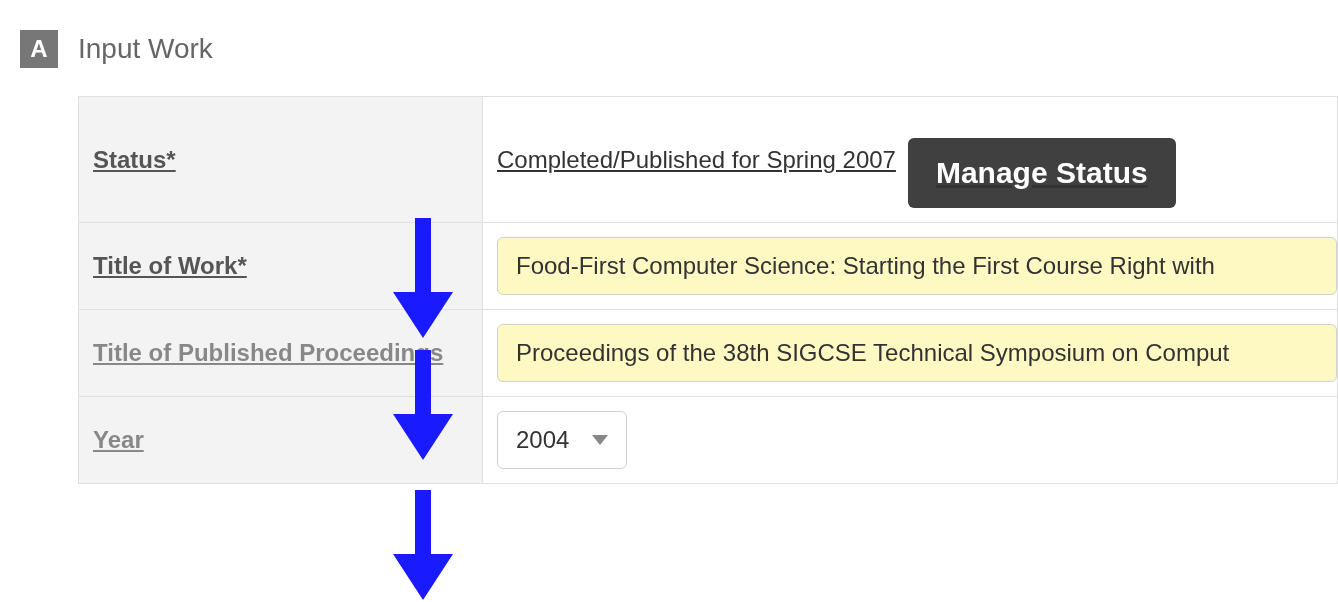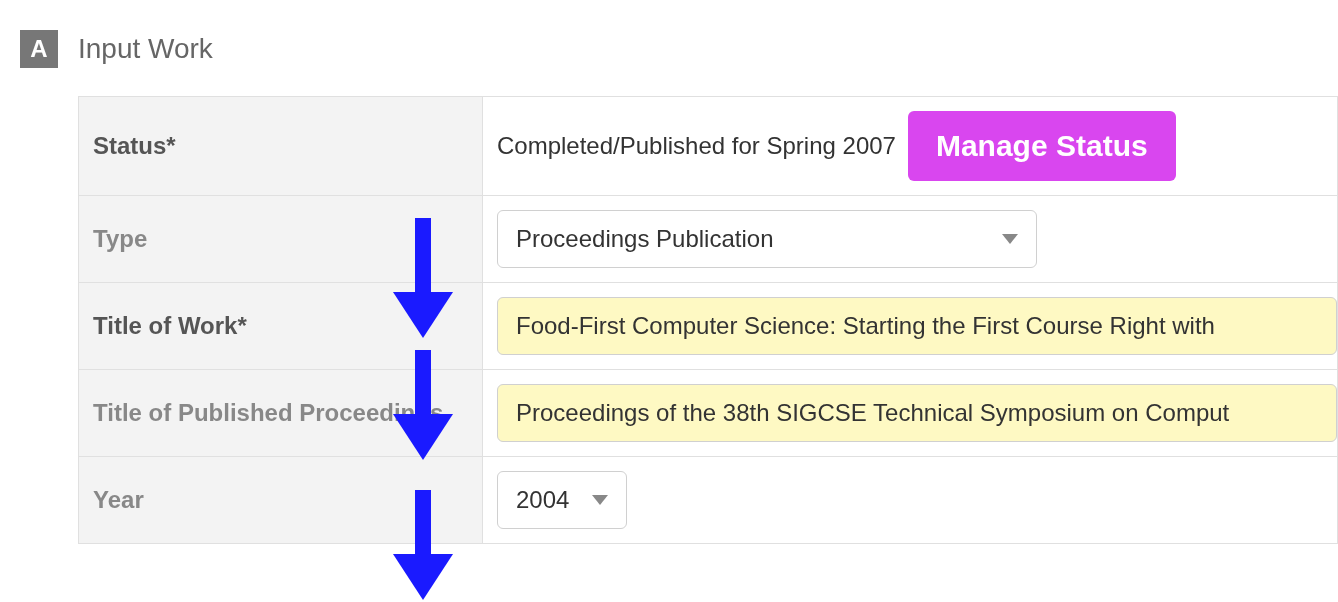--- a/index.html
+++ b/index.html
@@ -41,46 +41,48 @@
   }
   table.form-table {
     border-collapse: collapse;
     width: 1260px;
     margin-left: 58px;
     table-layout: fixed;
   }
   table.form-table td {
     border: 1px solid #e0e0e0;
     vertical-align: middle;
+    text-decoration: underline;
   }
   td.label-cell {
     background: #f3f3f3;
     color: #555;
     font-weight: 700;
     font-size: 24px;
     padding: 22px 14px;
     position: relative;
   }
   td.label-cell.muted { color: #888; }
   td.value-cell {
     background: #fff;
     padding: 14px 14px;
     font-size: 24px;
     color: #333;
   }
   .status-line { display: flex; align-items: center; gap: 12px; }
   .btn-primary {
-    background: #d946ef;
+    background: #404040;
     color: #fff;
     border: none;
     border-radius: 6px;
     padding: 18px 28px;
     font-size: 30px;
     font-weight: 700;
     cursor: pointer;
+    margin-top: 27px;
   }
   .select {
     display: inline-flex;
     align-items: center;
     justify-content: space-between;
     border: 1px solid #d0d0d0;
     border-radius: 6px;
     padding: 14px 18px;
     font-size: 24px;
     background: #fff;
@@ -149,29 +151,20 @@
       <tr>
         <td class="label-cell">Status*</td>
         <td class="value-cell">
           <div class="status-line">
             <span>Completed/Published for Spring 2007</span>
             <button class="btn-primary">Manage Status</button>
           </div>
         </td>
       </tr>
 
-      <tr>
-        <td class="label-cell muted">Type</td>
-        <td class="value-cell">
-          <div class="select select-wide">
-            <span>Proceedings Publication</span>
-            <span class="caret"></span>
-          </div>
-        </td>
-      </tr>
 
       <tr>
         <td class="label-cell">Title of Work*</td>
         <td class="value-cell">
           <input type="text" class="text-input clipped" value="Food-First Computer Science: Starting the First Course Right with " style="">
         </td>
       </tr>
 
       <tr>
         <td class="label-cell muted">Title of Published Proceedings</td>

